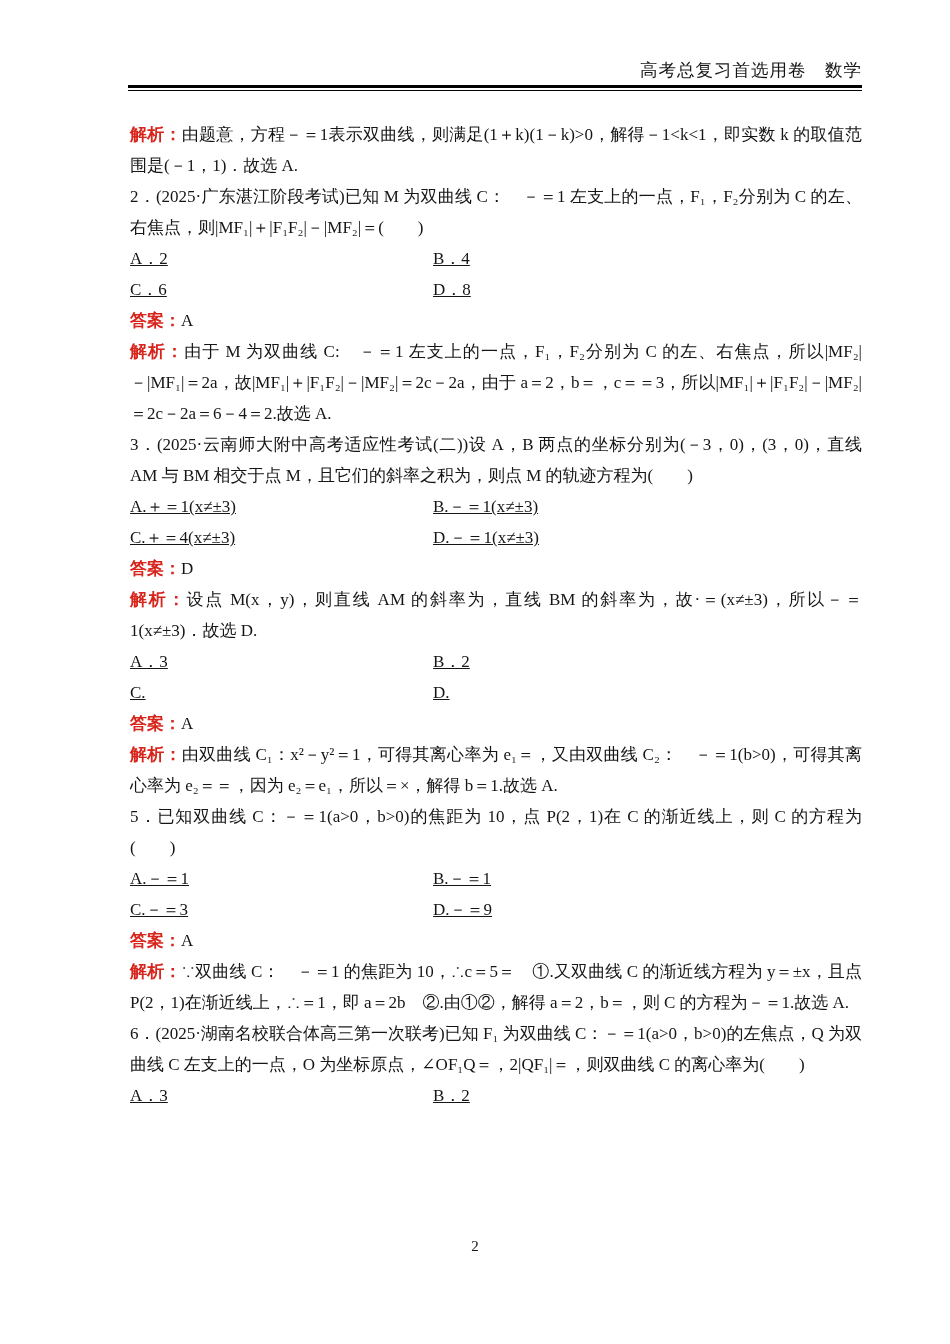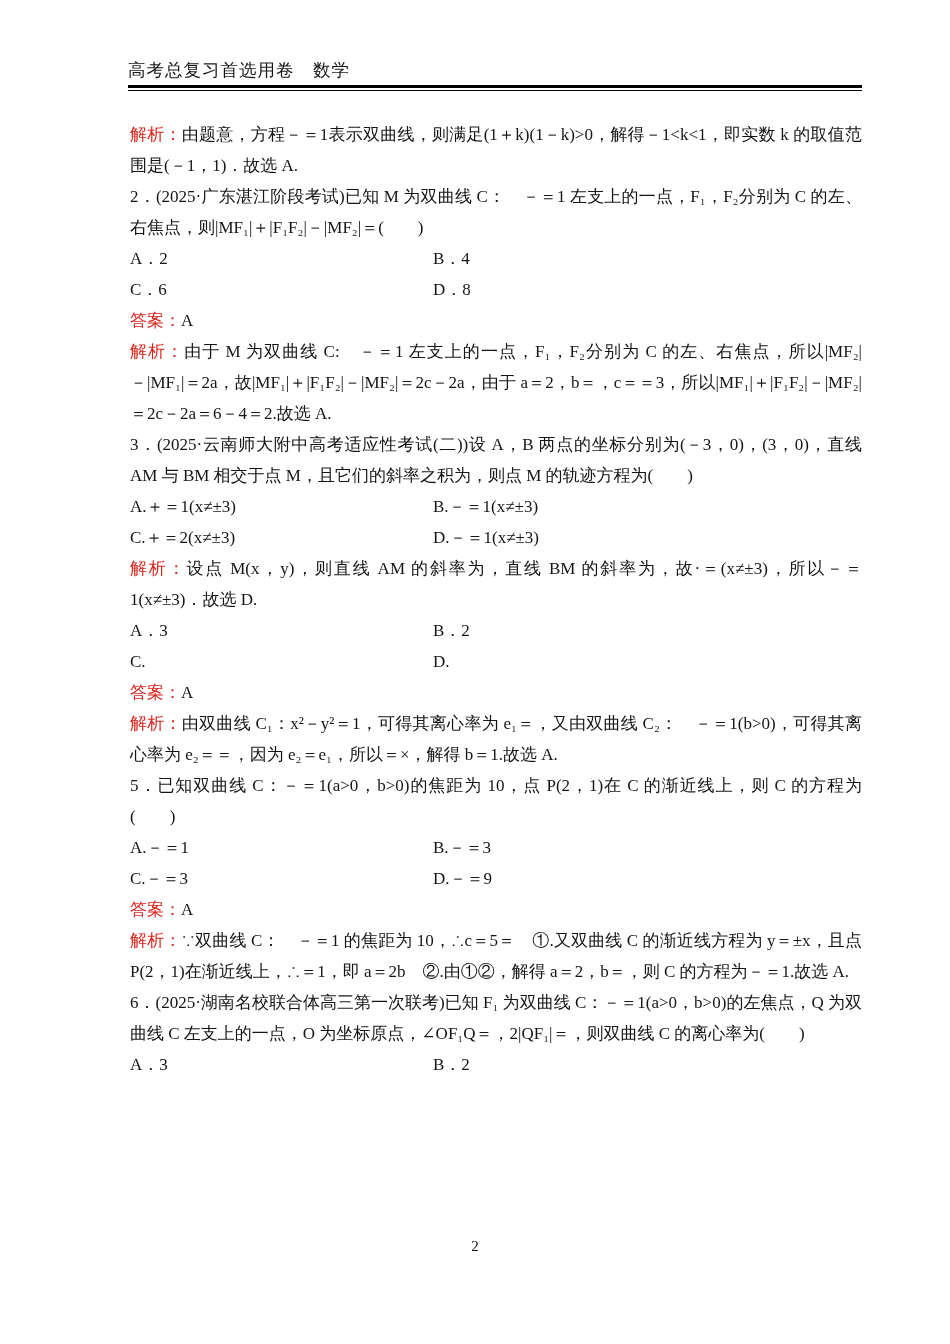--- a/index.html
+++ b/index.html
@@ -5,33 +5,33 @@
   :root { --label-red:#d8251c; --text-color:#151515; }
   * { box-sizing:border-box; }
   html,body { margin:0; padding:0; background:#ffffff; }
   .page {
     position:relative; width:950px; height:1344px; background:#ffffff;
     font-family:"Liberation Serif","DejaVu Serif",serif;
     color:var(--text-color); overflow:hidden;
   }
   .header-title {
     position:absolute; left:128px; top:58px; width:734px;
-    font-size:17.5px; letter-spacing:1px; white-space:pre;
+    text-align:right; font-size:17.5px; letter-spacing:1px; white-space:pre;
   }
   .header-rule { position:absolute; left:128px; top:85px; width:734px; }
   .rule-thick { height:2.5px; background:#000; }
   .rule-thin  { height:1px; background:#000; margin-top:2.5px; }
   .content {
     position:absolute; left:130px; top:119px; width:732px;
     font-size:17px; line-height:31px; text-align:justify;
   }
   .para { margin:0; }
-  .lab { color:var(--label-red); font-weight:normal; }
+  .lab { color:var(--label-red); font-weight:bold; }
   .opts { display:grid; grid-template-columns:303px 1fr; }
-  .opt { display:block; }
+  .opt { display:block;text-decoration:underline; }
   .footer-page {
     position:absolute; left:0; top:1238px; width:950px;
     text-align:center; font-size:15px; color:var(--text-color);
   }
 </style>
 </head>
 <body>
 
 <div class="page">
 
@@ -52,38 +52,39 @@
       <span class="opt">C．6</span>
       <span class="opt">D．8</span>
     </div>
     <p class="para"><span class="lab">答案：</span><span>A</span></p>
     <p class="para"><span class="lab">解析：</span><span>由于 M 为双曲线 C:　－＝1 左支上的一点，F₁，F₂分别为 C 的左、右焦点，所以|MF₂|－|MF₁|＝2a，故|MF₁|＋|F₁F₂|－|MF₂|＝2c－2a，由于 a＝2，b＝，c＝＝3，所以|MF₁|＋|F₁F₂|－|MF₂|＝2c－2a＝6－4＝2.故选 A.</span></p>
 
     <p class="para">3．(2025·云南师大附中高考适应性考试(二))设 A，B 两点的坐标分别为(－3，0)，(3，0)，直线 AM 与 BM 相交于点 M，且它们的斜率之积为，则点 M 的轨迹方程为(　　)</p>
     <div class="opts">
       <span class="opt">A.＋＝1(x≠±3)</span>
       <span class="opt">B.－＝1(x≠±3)</span>
-      <span class="opt">C.＋＝2(x≠±3)</span>
+      <span class="opt">C.＋＝4(x≠±3)</span>
       <span class="opt">D.－＝1(x≠±3)</span>
     </div>
+    <p class="para"><span class="lab">答案：</span><span>D</span></p>
     <p class="para"><span class="lab">解析：</span><span>设点 M(x，y)，则直线 AM 的斜率为，直线 BM 的斜率为，故·＝(x≠±3)，所以－＝1(x≠±3)．故选 D.</span></p>
 
     <div class="opts">
       <span class="opt">A．3</span>
       <span class="opt">B．2</span>
       <span class="opt">C.</span>
       <span class="opt">D.</span>
     </div>
     <p class="para"><span class="lab">答案：</span><span>A</span></p>
     <p class="para"><span class="lab">解析：</span><span>由双曲线 C₁：x²－y²＝1，可得其离心率为 e₁＝，又由双曲线 C₂：　－＝1(b&gt;0)，可得其离心率为 e₂＝＝，因为 e₂＝e₁，所以＝×，解得 b＝1.故选 A.</span></p>
 
     <p class="para">5．已知双曲线 C：－＝1(a&gt;0，b&gt;0)的焦距为 10，点 P(2，1)在 C 的渐近线上，则 C 的方程为(　　)</p>
     <div class="opts">
       <span class="opt">A.－＝1</span>
-      <span class="opt">B.－＝3</span>
+      <span class="opt">B.－＝1</span>
       <span class="opt">C.－＝3</span>
       <span class="opt">D.－＝9</span>
     </div>
     <p class="para"><span class="lab">答案：</span><span>A</span></p>
     <p class="para"><span class="lab">解析：</span><span>∵双曲线 C：　－＝1 的焦距为 10，∴c＝5＝　①.又双曲线 C 的渐近线方程为 y＝±x，且点 P(2，1)在渐近线上，∴＝1，即 a＝2b　②.由①②，解得 a＝2，b＝，则 C 的方程为－＝1.故选 A.</span></p>
 
     <p class="para">6．(2025·湖南名校联合体高三第一次联考)已知 F₁ 为双曲线 C：－＝1(a&gt;0，b&gt;0)的左焦点，Q 为双曲线 C 左支上的一点，O 为坐标原点，∠OF₁Q＝，2|QF₁|＝，则双曲线 C 的离心率为(　　)</p>
     <div class="opts">
       <span class="opt">A．3</span>
       <span class="opt">B．2</span>

